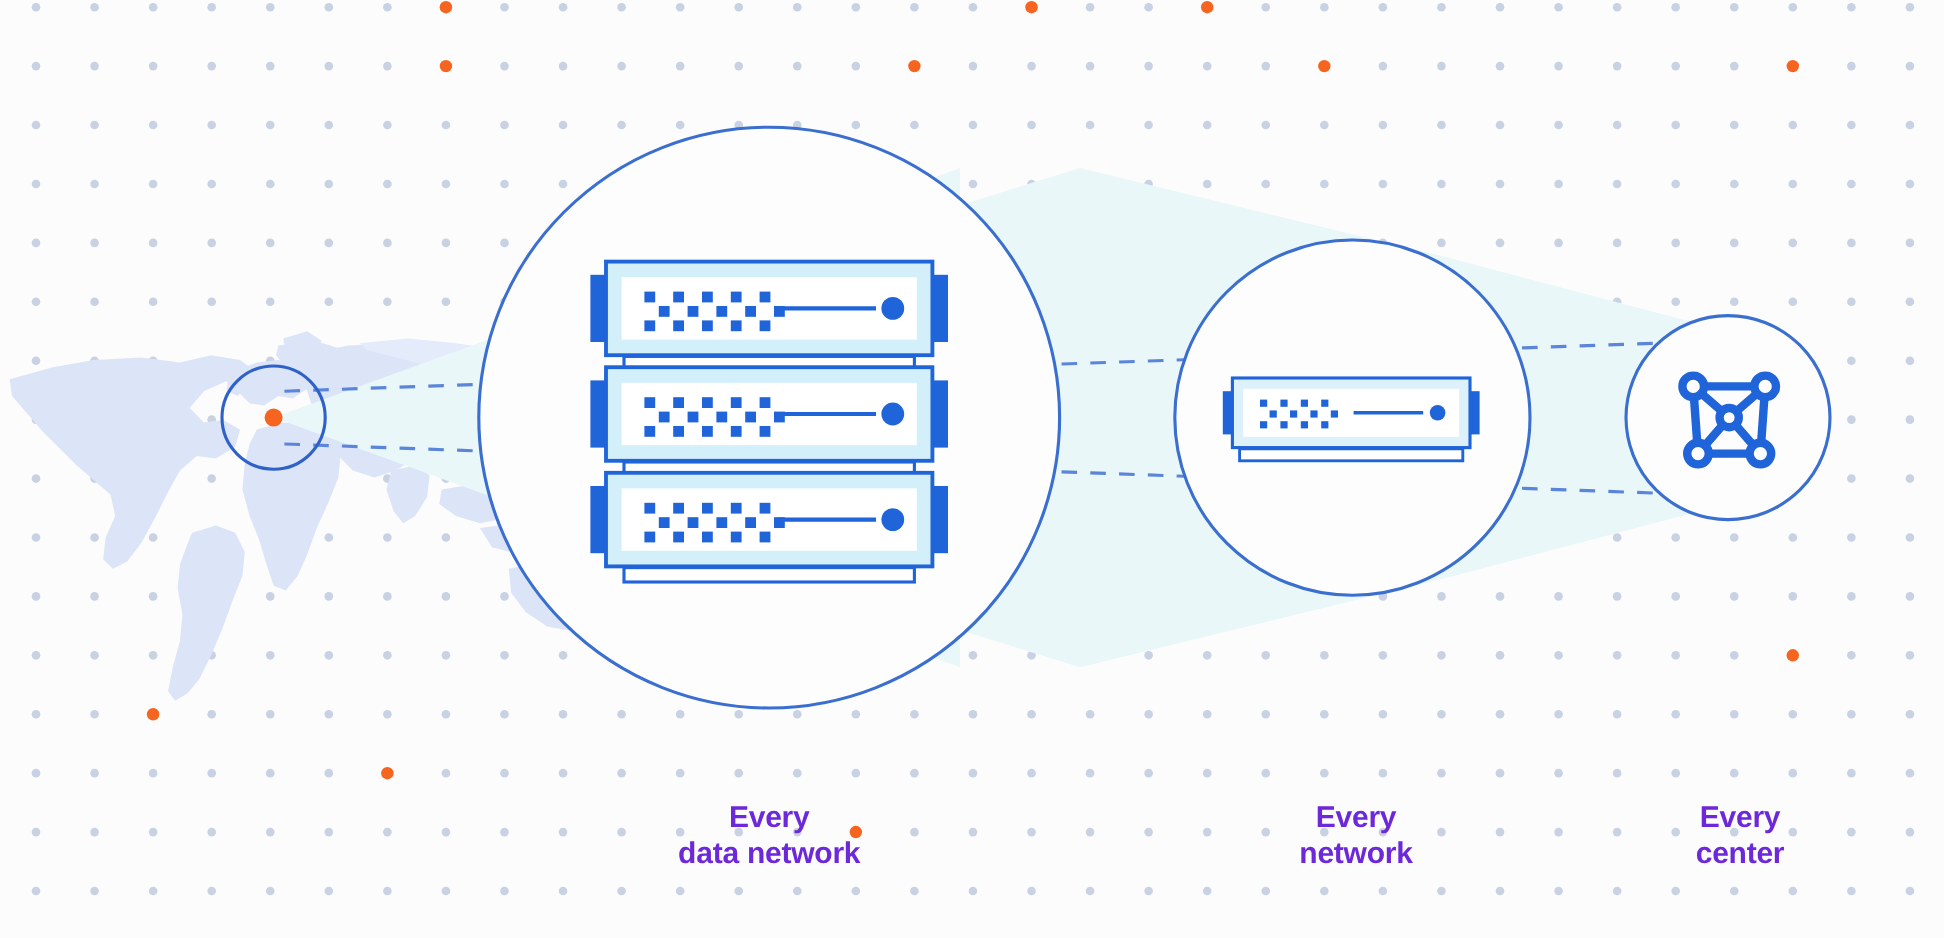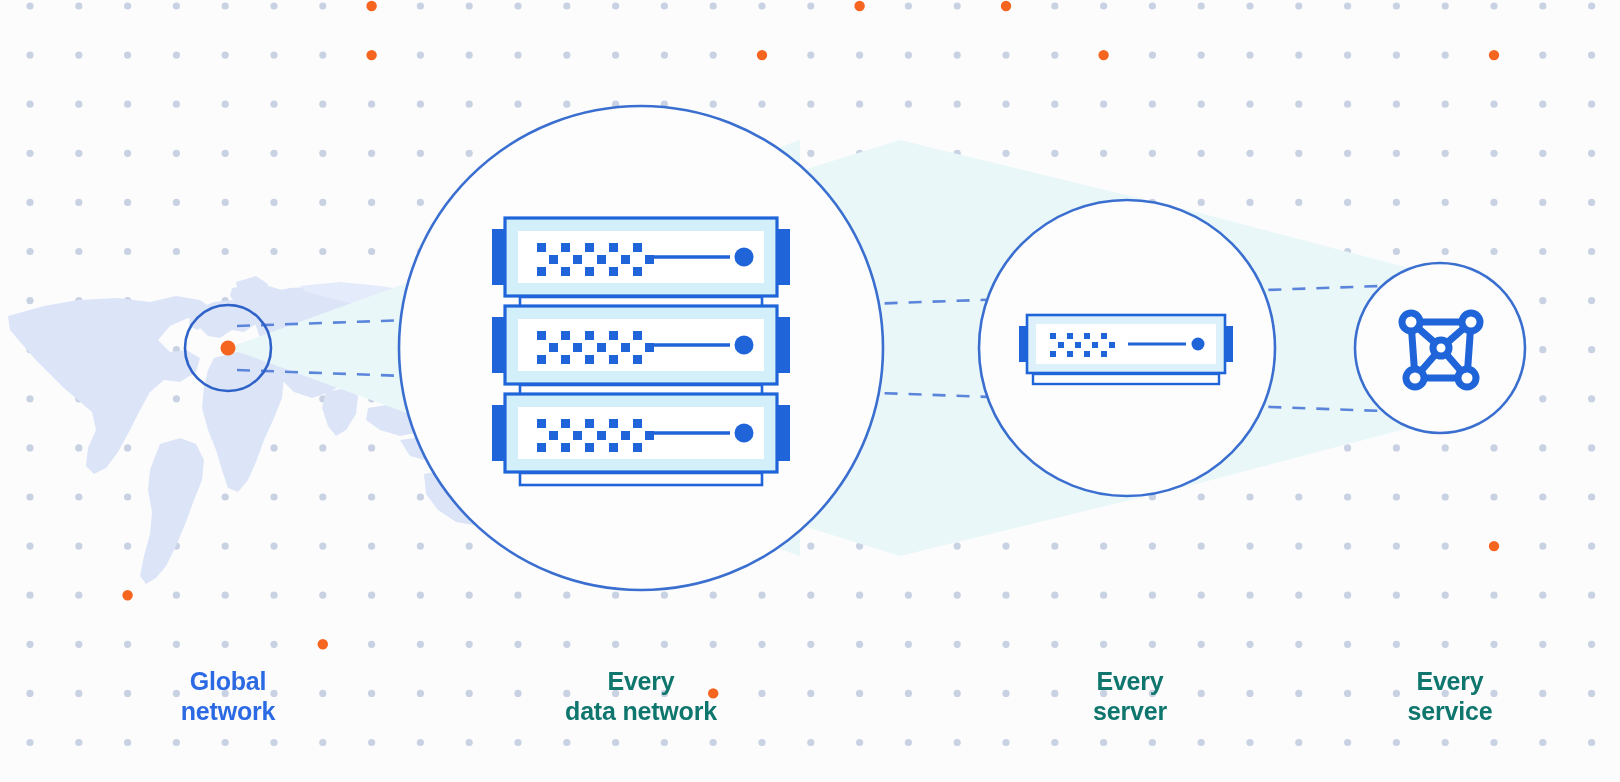--- a/index.html
+++ b/index.html
@@ -27,21 +27,21 @@
   .lbl {
     position: absolute;
     text-align: center;
     font-size: 25px;
     line-height: 30px;
     font-weight: 700;
     letter-spacing: -0.2px;
     white-space: pre-line;
   }
   .lbl.l1 { color: #2c6ae4; }
-  .lbl.l2, .lbl.l3, .lbl.l4 { color: #0f766e; }
+  .lbl.l2, .lbl.l3, .lbl.l4 { color: #6d28d9; }
 </style>
 </head>
 <body>
 
 <div id="stage">
 
   <svg class="layer" id="grid-layer" viewBox="0 0 1620 782" xmlns="http://www.w3.org/2000/svg">
       <circle cx="30.0" cy="6.0" r="3.6" fill="#c8d2e3"></circle>
       <circle cx="78.8" cy="6.0" r="3.6" fill="#c8d2e3"></circle>
       <circle cx="127.6" cy="6.0" r="3.6" fill="#c8d2e3"></circle>
@@ -776,19 +776,18 @@
         <circle cx="1411" cy="322" r="9"></circle>
         <circle cx="1471" cy="322" r="9"></circle>
         <circle cx="1415" cy="378" r="9"></circle>
         <circle cx="1467" cy="378" r="9"></circle>
         <circle cx="1441" cy="348" r="8"></circle>
       </g>
     </g>
   </svg>
 
   <div class="labels">
-    <div class="lbl l1" style="left:128px; top:666px; width:200px;"><span>Global</span><br><span>network</span></div>
     <div class="lbl l2" style="left:501px; top:666px; width:280px;"><span>Every</span><br><span>data network</span></div>
-    <div class="lbl l3" style="left:1020px; top:666px; width:220px;"><span>Every</span><br><span>server</span></div>
-    <div class="lbl l4" style="left:1340px; top:666px; width:220px;"><span>Every</span><br><span>service</span></div>
+    <div class="lbl l3" style="left:1020px; top:666px; width:220px;"><span>Every</span><br><span>network</span></div>
+    <div class="lbl l4" style="left:1340px; top:666px; width:220px;"><span>Every</span><br><span>center</span></div>
   </div>
 
 </div>
 
 </body></html>

